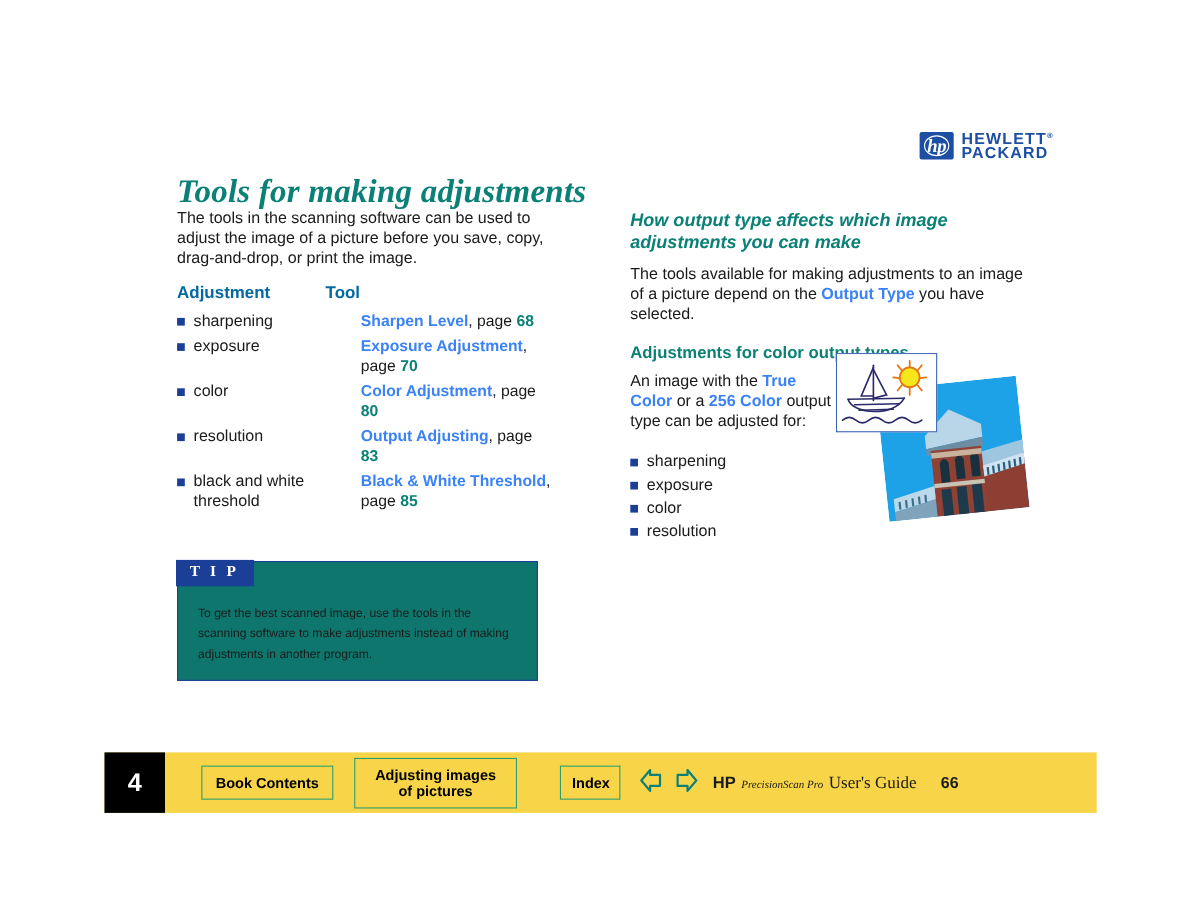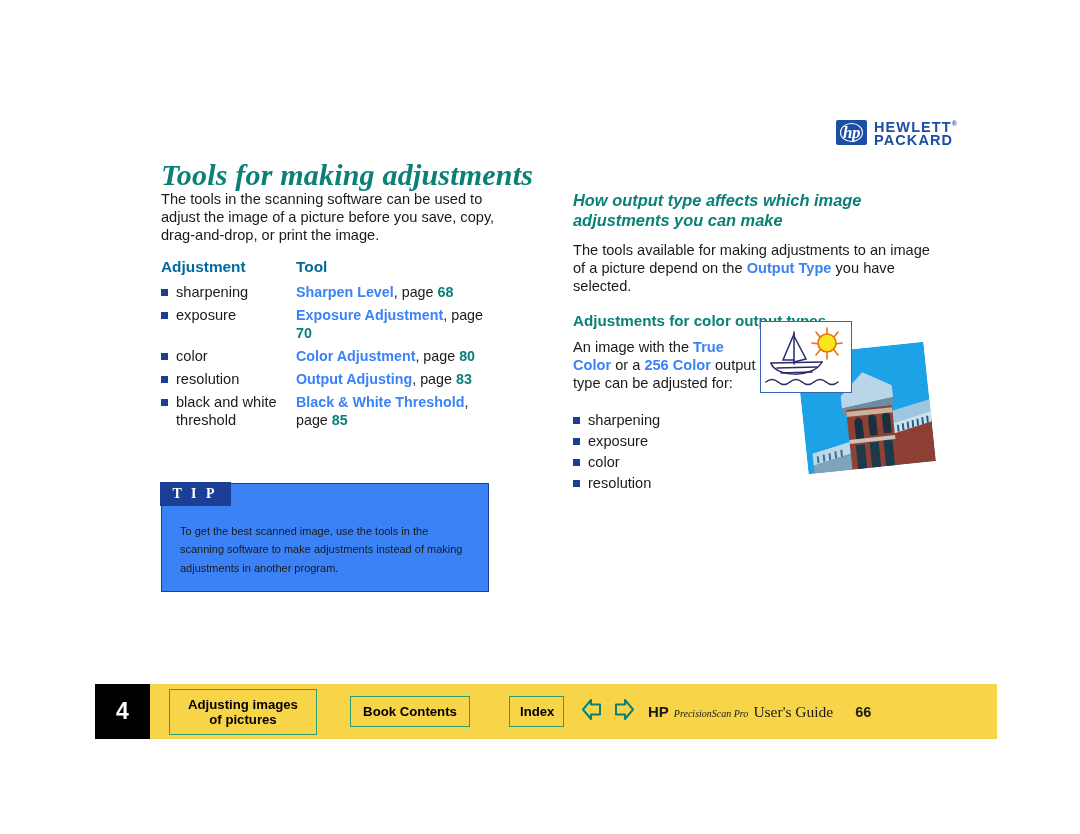--- a/index.html
+++ b/index.html
@@ -116,39 +116,40 @@
   #adj-table .row .c1 {
     width: 135px;
     display: flex;
     font-size: 14.6px;
     line-height: 18px;
   }
   #adj-table .row .c2 {
     flex: 1;
     font-size: 14.3px;
     line-height: 18px;
+    margin-left: 32px;
   }
   .sq {
     display: inline-block;
     width: 7px;
     height: 7px;
     background: #1b3f97;
     margin-right: 8px;
     margin-top: 6px;
     flex: 0 0 auto;
   }
 
   
   #tip-box {
     position: absolute;
     left: 161px;
-    top: 483px;
+    top: 510px;
     width: 328px;
     border: 1.6px solid #1b3f97;
-    background: #3b82f6;
+    background: #0f766e;
     box-sizing: border-box;
   }
   #tip-label {
     position: absolute;
     left: -1.6px;
     top: -1.6px;
     background: #1b3f97;
     color: #ffffff;
     font-family: "Liberation Serif", serif;
     font-weight: bold;
@@ -459,22 +460,22 @@
 
         <path d="M5 60 q6 -5 12 0 t12 0 t12 0 t12 0 t12 0 t12 0"></path>
       </g>
     </svg>
   </div>
 </div>
 
 <div id="footer">
   <div id="chapter-box">4</div>
 
+  <div class="fbtn" id="btn-book-contents">Book Contents</div>
   <div class="fbtn" id="btn-chapter-name">Adjusting images of pictures</div>
-  <div class="fbtn" id="btn-book-contents">Book Contents</div>
   <div class="fbtn" id="btn-index">Index</div>
 
   <div id="nav-arrows">
     <span>
       <svg width="25" height="25" viewBox="0 0 25 25" xmlns="http://www.w3.org/2000/svg">
         <path d="M11 3 L3 12.5 L11 22 L11 17.5 L20 17.5 L20 7.5 L11 7.5 Z" fill="none" stroke="#0a8077" stroke-width="2" stroke-linejoin="round"></path>
       </svg>
     </span>
     <span>
       <svg width="25" height="25" viewBox="0 0 25 25" xmlns="http://www.w3.org/2000/svg">

